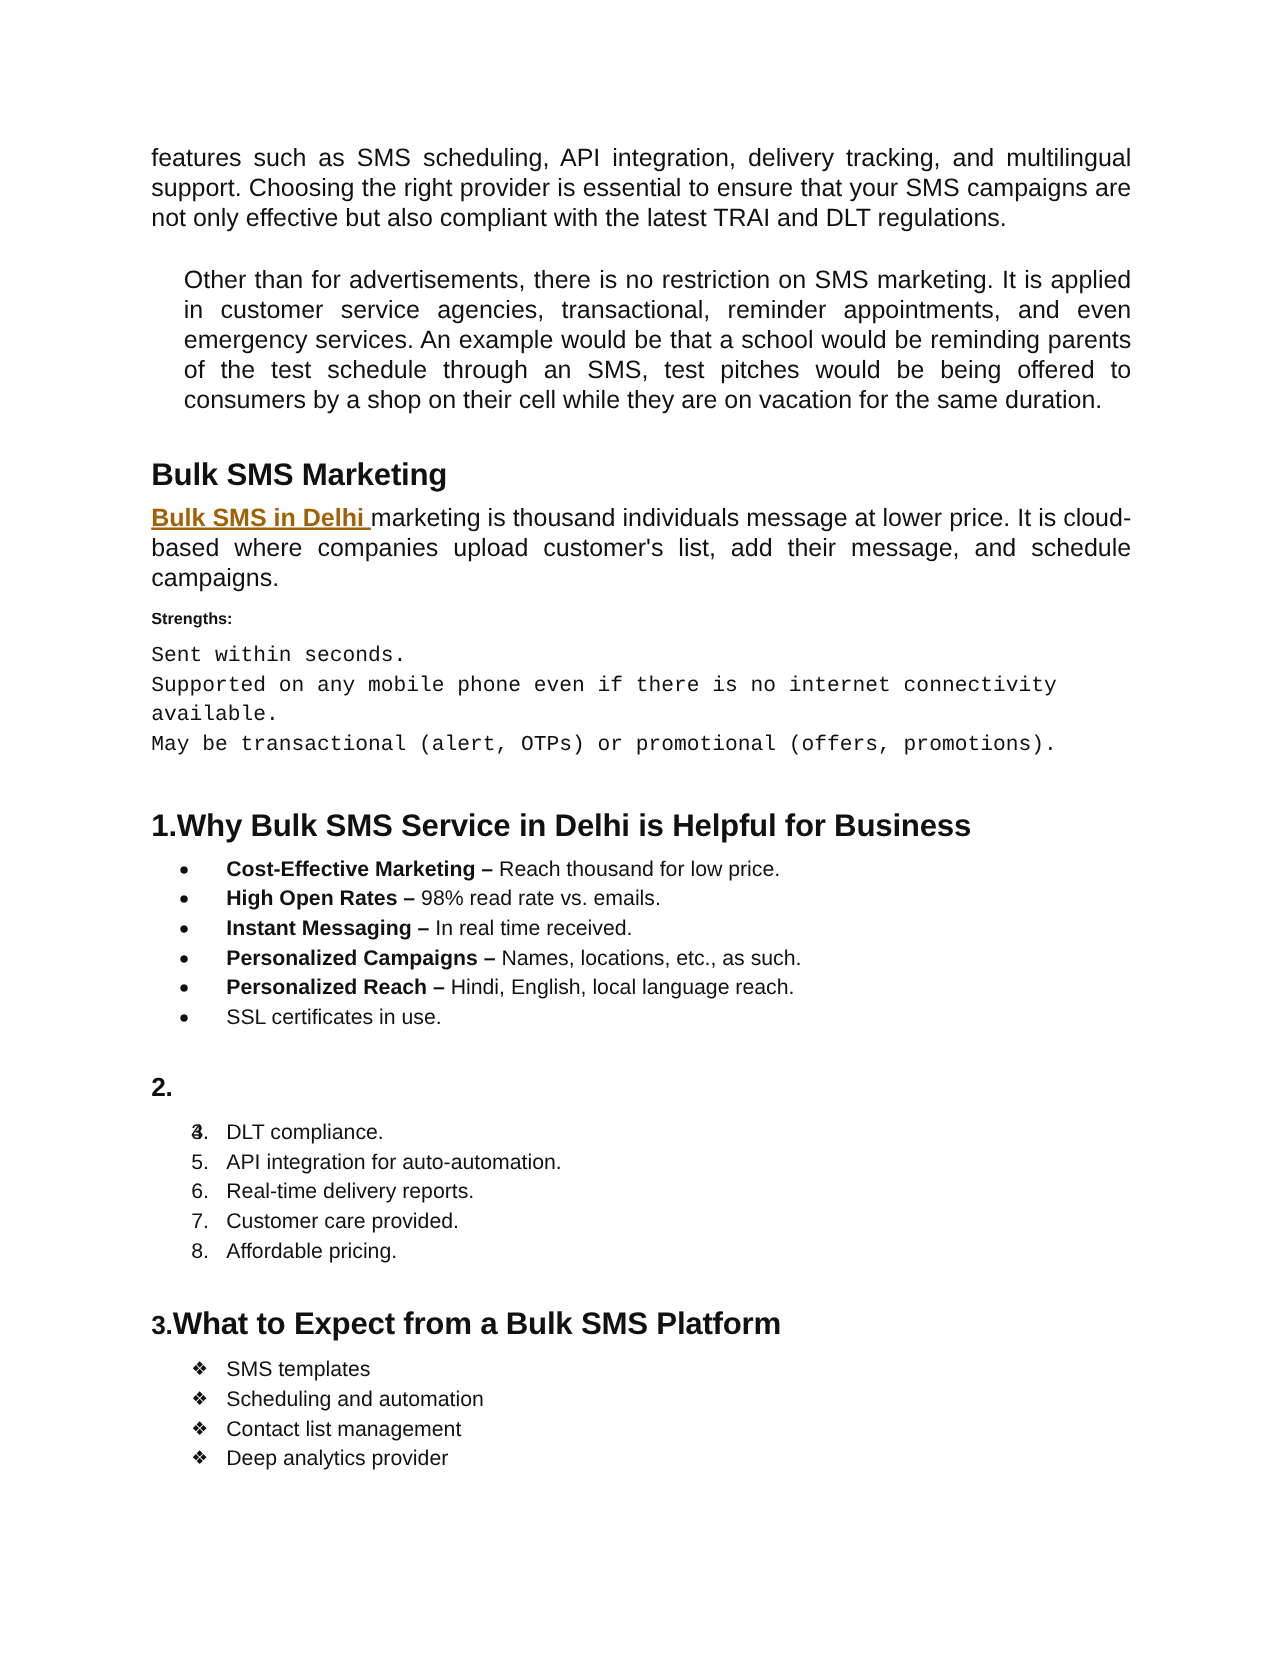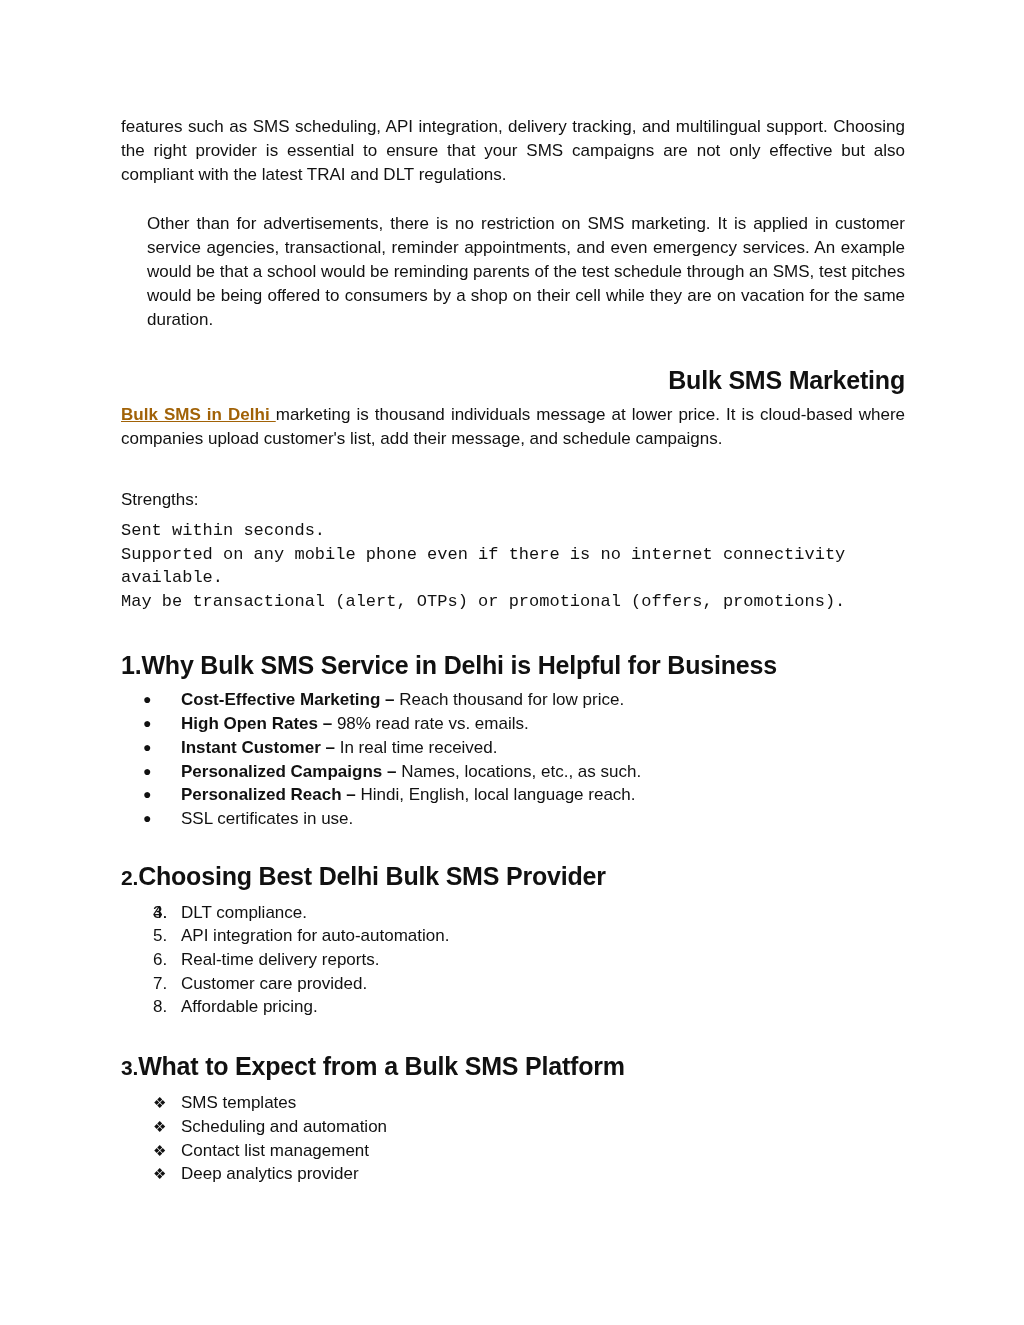--- a/index.html
+++ b/index.html
@@ -1,26 +1,26 @@
 <!DOCTYPE html>
 <html><head>
 <meta charset="utf-8">
 <style>
   html, body { margin: 0; padding: 0; background: #ffffff; }
   body { width: 1024px; height: 1325px; position: relative; overflow: hidden;
          font-family: "Liberation Sans", sans-serif; color: #111111; }
   .page { position: absolute; left: 121px; top: 115px; width: 784px; }
-  p { margin: 0; font-size: 17px; line-height: 24.2px; }
+  p { margin: 0; font-size: 20px; line-height: 24.2px; }
   .justify { text-align: justify; text-align-last: left; }
   .para1 { margin-bottom: 24px; }
   .para2 { margin-bottom: 32px; margin-left: 26px; }
-  h2 { margin: 0; font-size: 25px; font-weight: bold; line-height: 30px; letter-spacing: -0.2px; text-align: right; }
+  h2 { margin: 0; font-size: 25px; font-weight: bold; line-height: 30px; letter-spacing: -0.2px; }
   .h-bulk { margin-bottom: 8px; }
   .link { color: #a16207; font-weight: bold; text-decoration: underline; }
-  .strengths-label { font-size: 17px; font-weight: normal; margin-top: 38px; margin-bottom: 8px; line-height: 22px; }
+  .strengths-label { font-size: 13px; font-weight: bold; margin-top: 9px; margin-bottom: 8px; line-height: 22px; }
   .strength-line { font-size: 17px; line-height: 23.6px; font-family: Liberation Mono, monospace; }
   .sec { display: flex; align-items: baseline; }
   .sec-num { font-weight: bold; }
   .sec1 { margin-top: 37px; }
   .sec2 { margin-top: 30px; }
   .sec3 { margin-top: 32px; }
   .sec1 .sec-num { font-size: 25px; }
   .sec2 .sec-num, .sec3 .sec-num { font-size: 21px; }
   ul, ol { list-style: none; margin: 8px 0 0 0; padding: 0; }
   li { position: relative; padding-left: 60px; font-size: 17px; line-height: 23.7px; }
@@ -45,29 +45,28 @@
   <div class="strength-line">Supported on any mobile phone even if there is no internet connectivity available.</div>
   <div class="strength-line">May be transactional (alert, OTPs) or promotional (offers, promotions).</div>
 
   <h2 class="sec sec1">
     <span class="sec-num">1.</span>
     <span>Why Bulk SMS Service in Delhi is Helpful for Business</span>
   </h2>
   <ul>
     <li><span class="bullet">●</span><b>Cost-Effective Marketing – </b><span>Reach thousand for low price.</span></li>
     <li><span class="bullet">●</span><b>High Open Rates – </b><span>98% read rate vs. emails.</span></li>
-    <li><span class="bullet">●</span><b>Instant Customer – </b><span>In real time received.</span></li>
+    <li><span class="bullet">●</span><b>Instant Messaging – </b><span>In real time received.</span></li>
     <li><span class="bullet">●</span><b>Personalized Campaigns – </b><span>Names, locations, etc., as such.</span></li>
     <li><span class="bullet">●</span><b>Personalized Reach – </b><span>Hindi, English, local language reach.</span></li>
     <li><span class="bullet">●</span><b></b><span>SSL certificates in use.</span></li>
   </ul>
 
   <h2 class="sec sec2">
     <span class="sec-num">2.</span>
-    <span>Choosing Best Delhi Bulk SMS Provider</span>
   </h2>
   <ol>
     <li><span class="num">3.</span></li>
     <li><span class="num">4.</span><span>DLT compliance.</span></li>
     <li><span class="num">5.</span><span>API integration for auto-automation.</span></li>
     <li><span class="num">6.</span><span>Real-time delivery reports.</span></li>
     <li><span class="num">7.</span><span>Customer care provided.</span></li>
     <li><span class="num">8.</span><span>Affordable pricing.</span></li>
   </ol>
 

